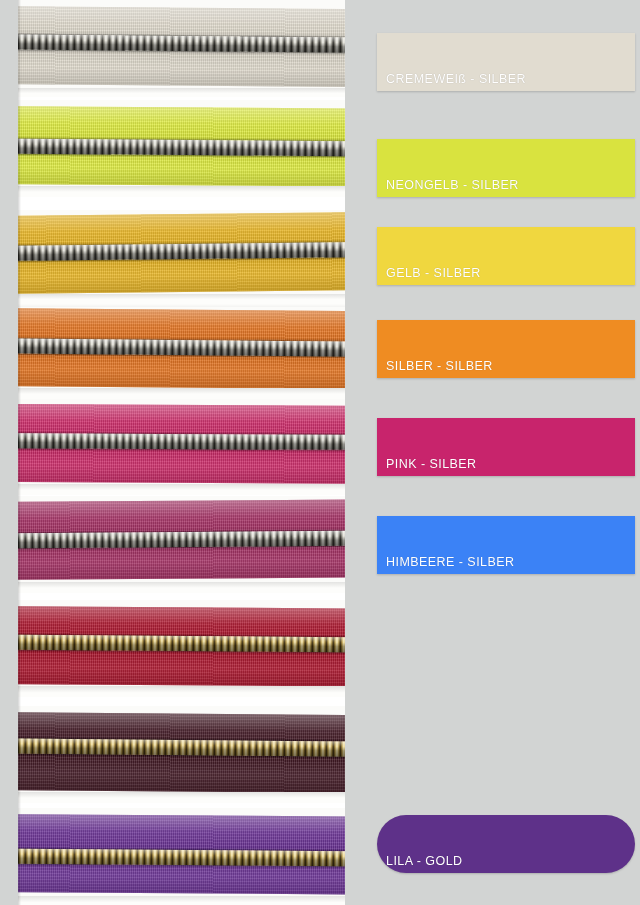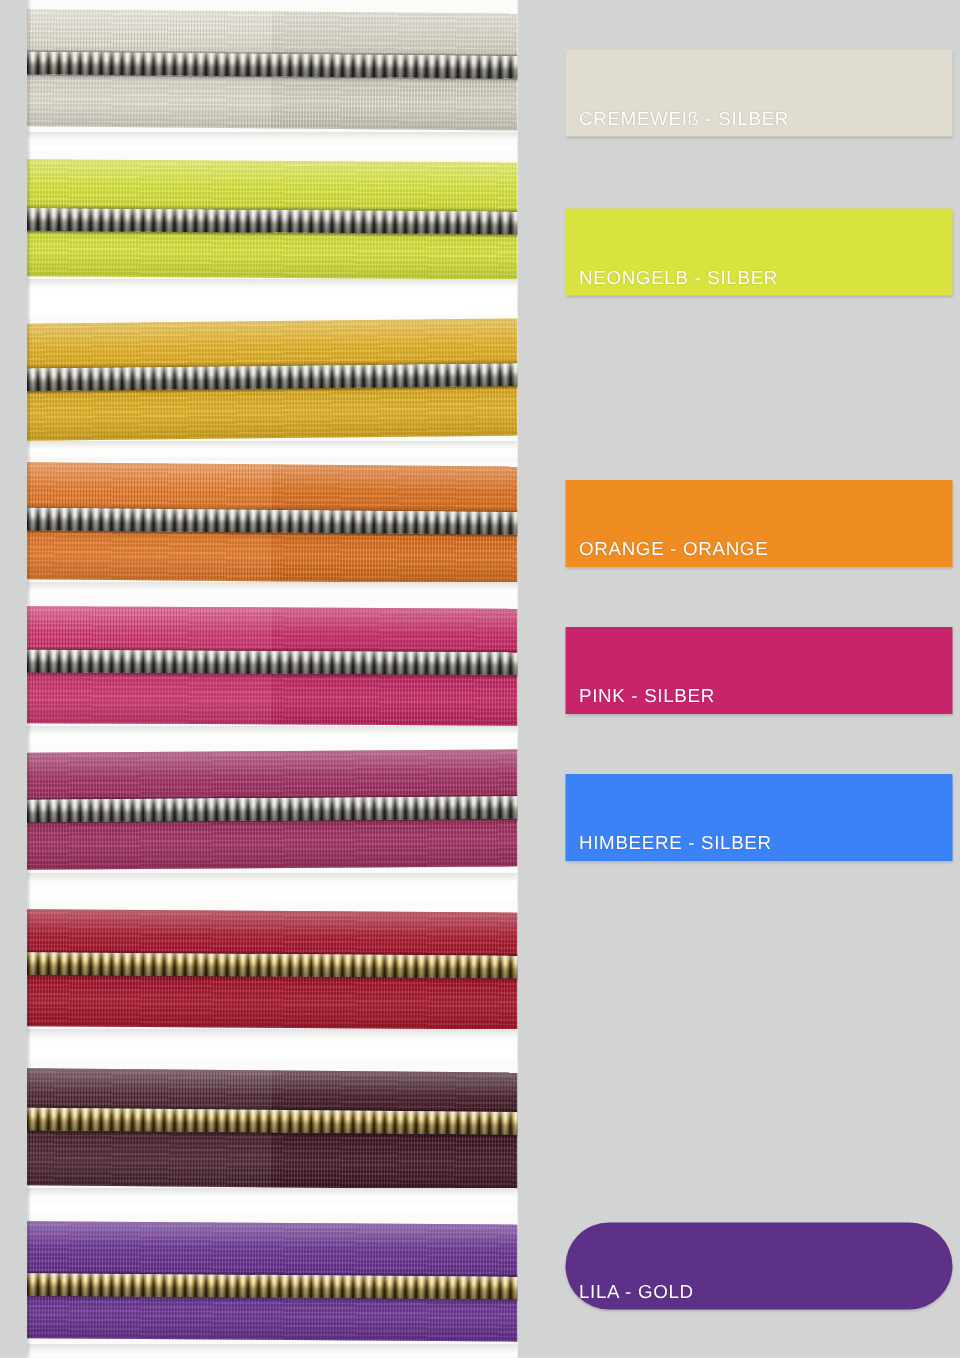--- a/index.html
+++ b/index.html
@@ -257,22 +257,25 @@
       </div>
     </div>
 
   <div id="swatch-column">
       <div class="swatch" style="top: 33px; background: rgb(225, 220, 208);">
         <div class="swatch-label">CREMEWEIß - SILBER</div>
       </div>
       <div class="swatch" style="top: 139px; background: rgb(217, 227, 63);">
         <div class="swatch-label">NEONGELB - SILBER</div>
       </div>
+      <div class="swatch" style="top: 227px; background: rgb(240, 215, 63);">
+        <div class="swatch-label">GELB - SILBER</div>
+      </div>
       <div class="swatch" style="top: 320px; background: rgb(239, 140, 34);">
-        <div class="swatch-label">ORANGE - ORANGE</div>
+        <div class="swatch-label">SILBER - SILBER</div>
       </div>
       <div class="swatch" style="top: 418px; background: rgb(200, 36, 108);">
         <div class="swatch-label">PINK - SILBER</div>
       </div>
       <div class="swatch" style="top: 516px; background: #3b82f6;">
         <div class="swatch-label">HIMBEERE - SILBER</div>
       </div>
       <div class="swatch" style="top: 815px; background: rgb(94, 49, 137); border-radius: 29px;">
         <div class="swatch-label">LILA - GOLD</div>
       </div>

